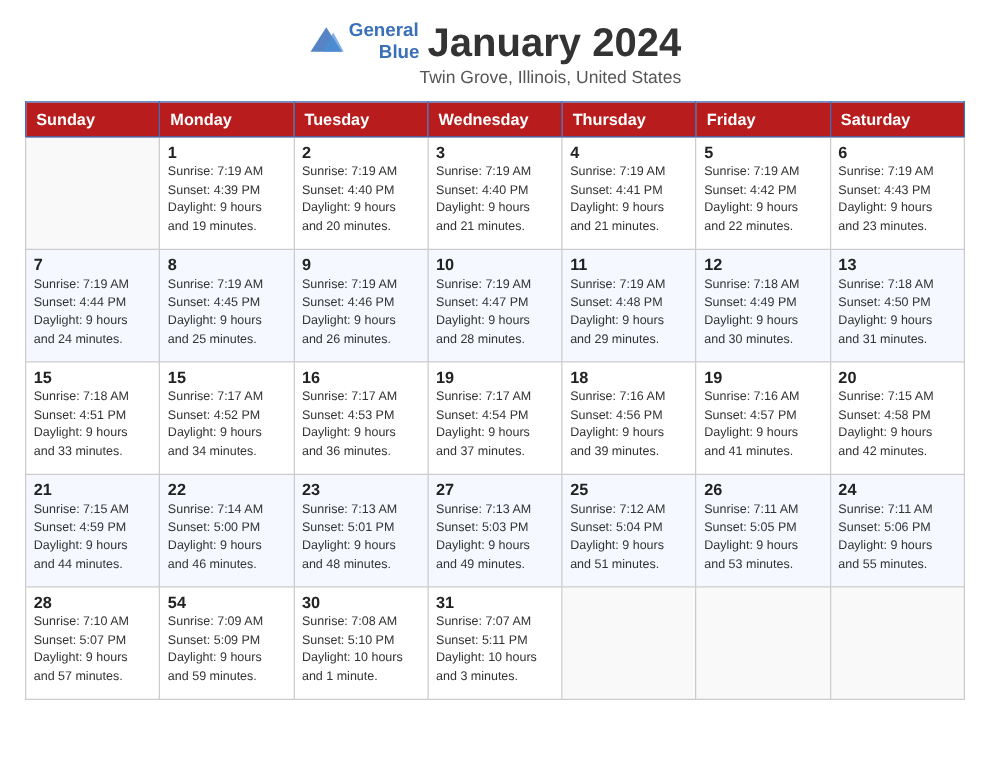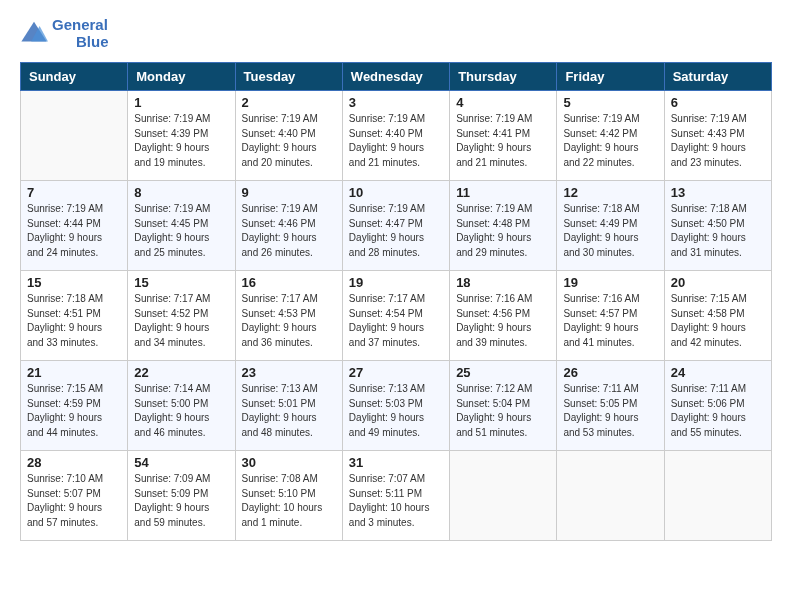--- a/index.html
+++ b/index.html
@@ -5,21 +5,21 @@
     * { box-sizing: border-box; margin: 0; padding: 0; }
     body {
       font-family: Arial, Helvetica, sans-serif;
       background: #fff;
       width: 792px;
       min-height: 612px;
       padding: 16px 20px;
     }
     .header-area {
       display: flex;
-      justify-content: space-between;
+      justify-content: center;
       align-items: flex-start;
       margin-bottom: 12px;
     }
     .logo {
       display: flex;
       align-items: center;
       gap: 4px;
     }
     .logo-icon {
       width: 28px;
@@ -36,21 +36,21 @@
     .subtitle {
       font-size: 14px;
       color: #555;
     }
     .calendar-table {
       width: 100%;
       border-collapse: collapse;
       table-layout: fixed;
     }
     .calendar-table th {
-      background-color: #0c4a6e;
+      background-color: #b91c1c;
       color: #fff;
       text-align: left;
       padding: 6px 8px;
       font-size: 13px;
       font-weight: bold;
       border: 1px solid #3a6fba;
     }
     .calendar-table td {
       border: 1px solid #ccc;
       vertical-align: top;
@@ -88,20 +88,24 @@
   <div class="logo">
     <svg class="logo-icon" viewBox="0 0 40 40">
       <polygon points="20,4 38,32 2,32" fill="#3a6fba" opacity="0.85"></polygon>
       <polygon points="28,10 40,32 16,32" fill="#4a90d9" opacity="0.7"></polygon>
     </svg>
     <div>
       <div style="font-size:15px;font-weight:bold;color:#3a6fba;">General</div>
       <div style="font-size:15px;font-weight:bold;color:#3a6fba;margin-left:24px;">Blue</div>
     </div>
   </div>
+  <div class="title-area">
+    <div class="main-title">January 2024</div>
+    <div class="subtitle">Twin Grove, Illinois, United States</div>
+  </div>
 </div>
 
 <table class="calendar-table">
   <thead>
     <tr>
     <th>Sunday</th>
         <th>Monday</th>
         <th>Tuesday</th>
         <th>Wednesday</th>
         <th>Thursday</th>

